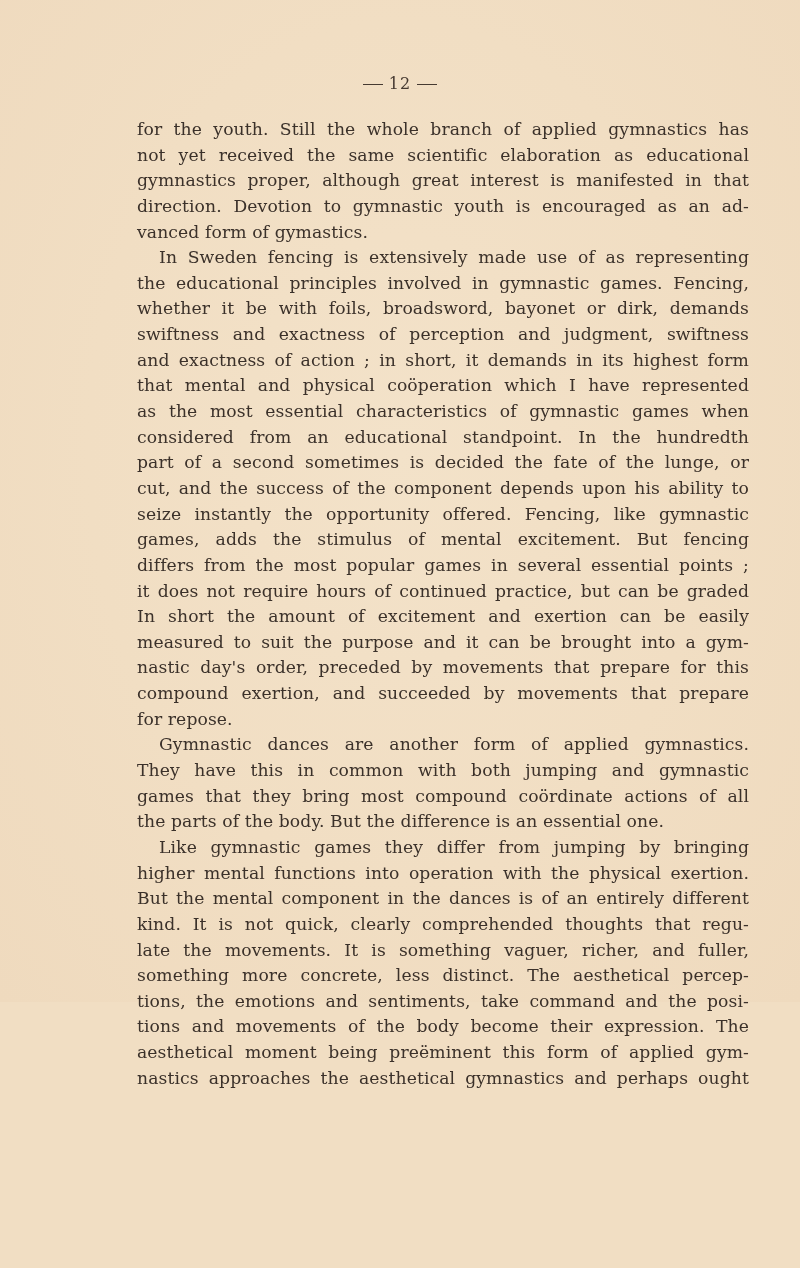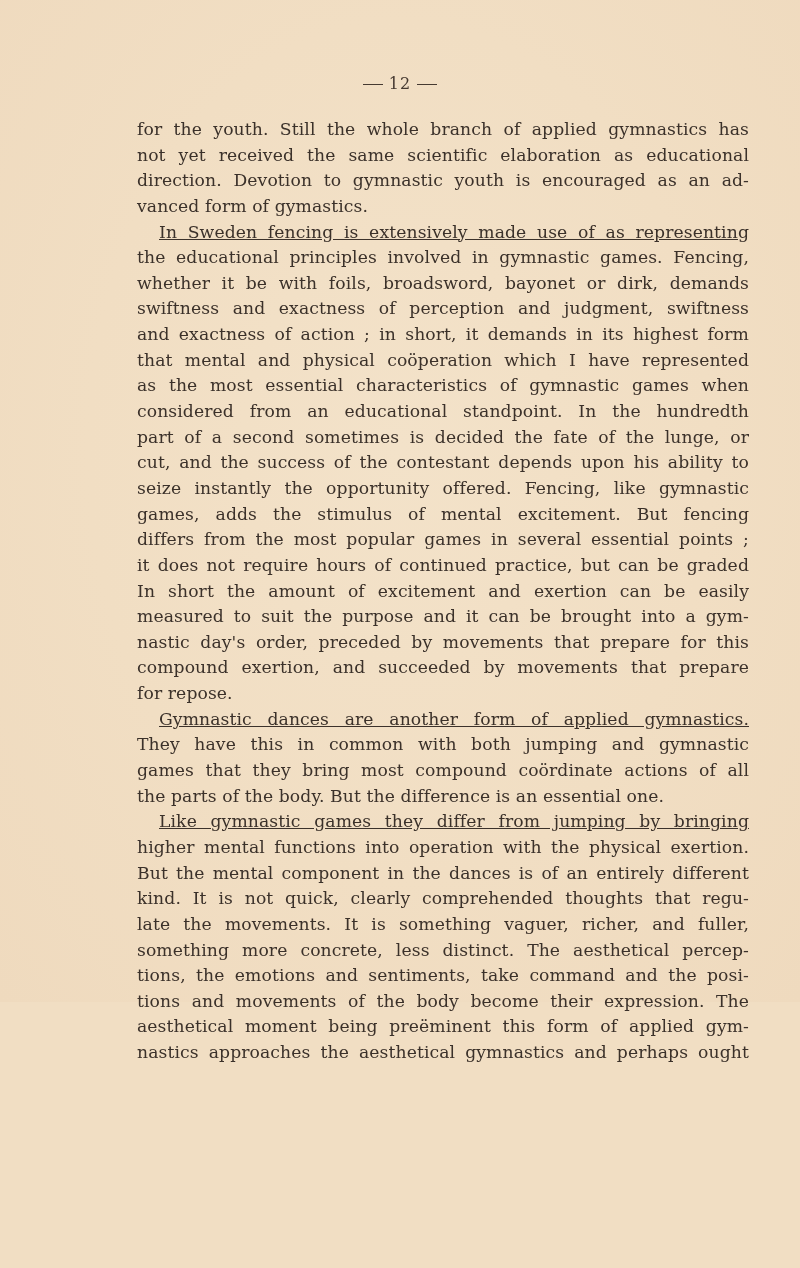--- a/index.html
+++ b/index.html
@@ -54,46 +54,46 @@
       white-space: nowrap;
       text-align: justify;
       text-align-last: justify;
       letter-spacing: 0.1px;
     }
     .line.last {
       text-align-last: left;
     }
     .line.indent {
       padding-left: 22px;
-      text-decoration: underline;
     }
   </style>
 </head>
 <body>
 
 <div class="page">
   <div class="page-number">
     <span class="dash"></span><span>12</span><span class="dash"></span>
   </div>
 
   <div class="body-text" id="body-text">
       <span class="line">for the youth.  Still the whole branch of applied gymnastics has</span>
       <span class="line">not yet received the same scientific elaboration as educational</span>
+      <span class="line">gymnastics proper, although great interest is manifested in that</span>
       <span class="line">direction.  Devotion to gymnastic youth is encouraged as an ad-</span>
       <span class="line last">vanced form of gymastics.</span>
       <span class="line indent">In Sweden fencing is extensively made use of as representing</span>
       <span class="line">the educational principles involved in gymnastic games.  Fencing,</span>
       <span class="line">whether it be with foils, broadsword, bayonet or dirk, demands</span>
       <span class="line">swiftness and exactness of perception and judgment, swiftness</span>
       <span class="line">and exactness of action ; in short, it demands in its highest form</span>
       <span class="line">that mental and physical coöperation which I have represented</span>
       <span class="line">as the most essential characteristics of gymnastic games when</span>
       <span class="line">considered from an educational standpoint.  In the hundredth</span>
       <span class="line">part of a second sometimes is decided the fate of the lunge, or</span>
-      <span class="line">cut, and the success of the contestant depends upon his ability to</span>
+      <span class="line">cut, and the success of the component depends upon his ability to</span>
       <span class="line">seize instantly the opportunity offered.  Fencing, like gymnastic</span>
       <span class="line">games, adds the stimulus of mental excitement.  But fencing</span>
       <span class="line">differs from the most popular games in several essential points ;</span>
       <span class="line">it does not require hours of continued practice, but can be graded</span>
       <span class="line">In short the amount of excitement and exertion can be easily</span>
       <span class="line">measured to suit the purpose and it can be brought into a gym-</span>
       <span class="line">nastic day's order, preceded by movements that prepare for this</span>
       <span class="line">compound exertion, and succeeded by movements that prepare</span>
       <span class="line last">for repose.</span>
       <span class="line indent">Gymnastic dances are another form of applied gymnastics.</span>

